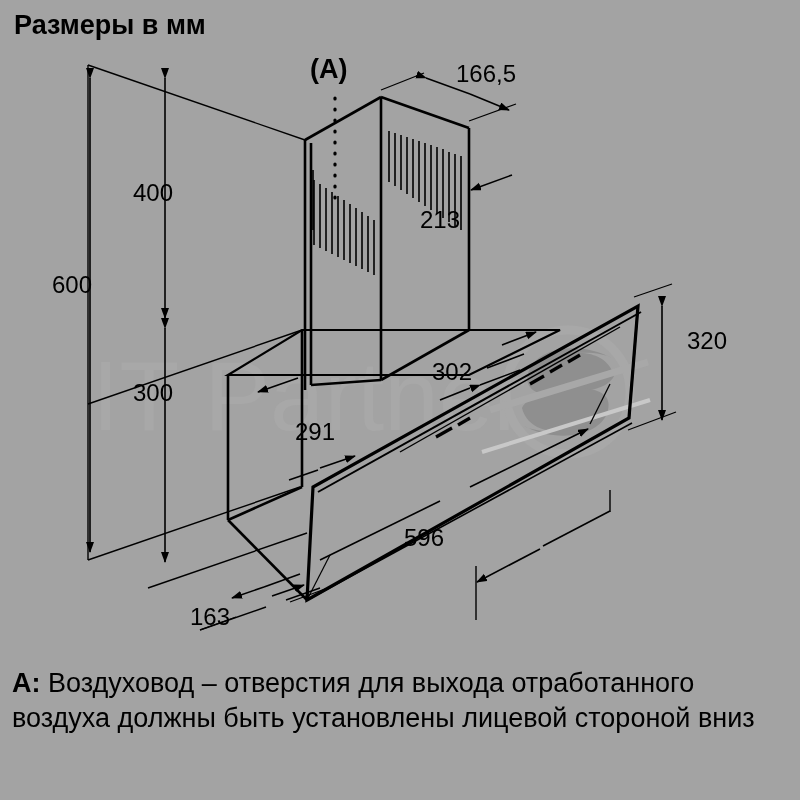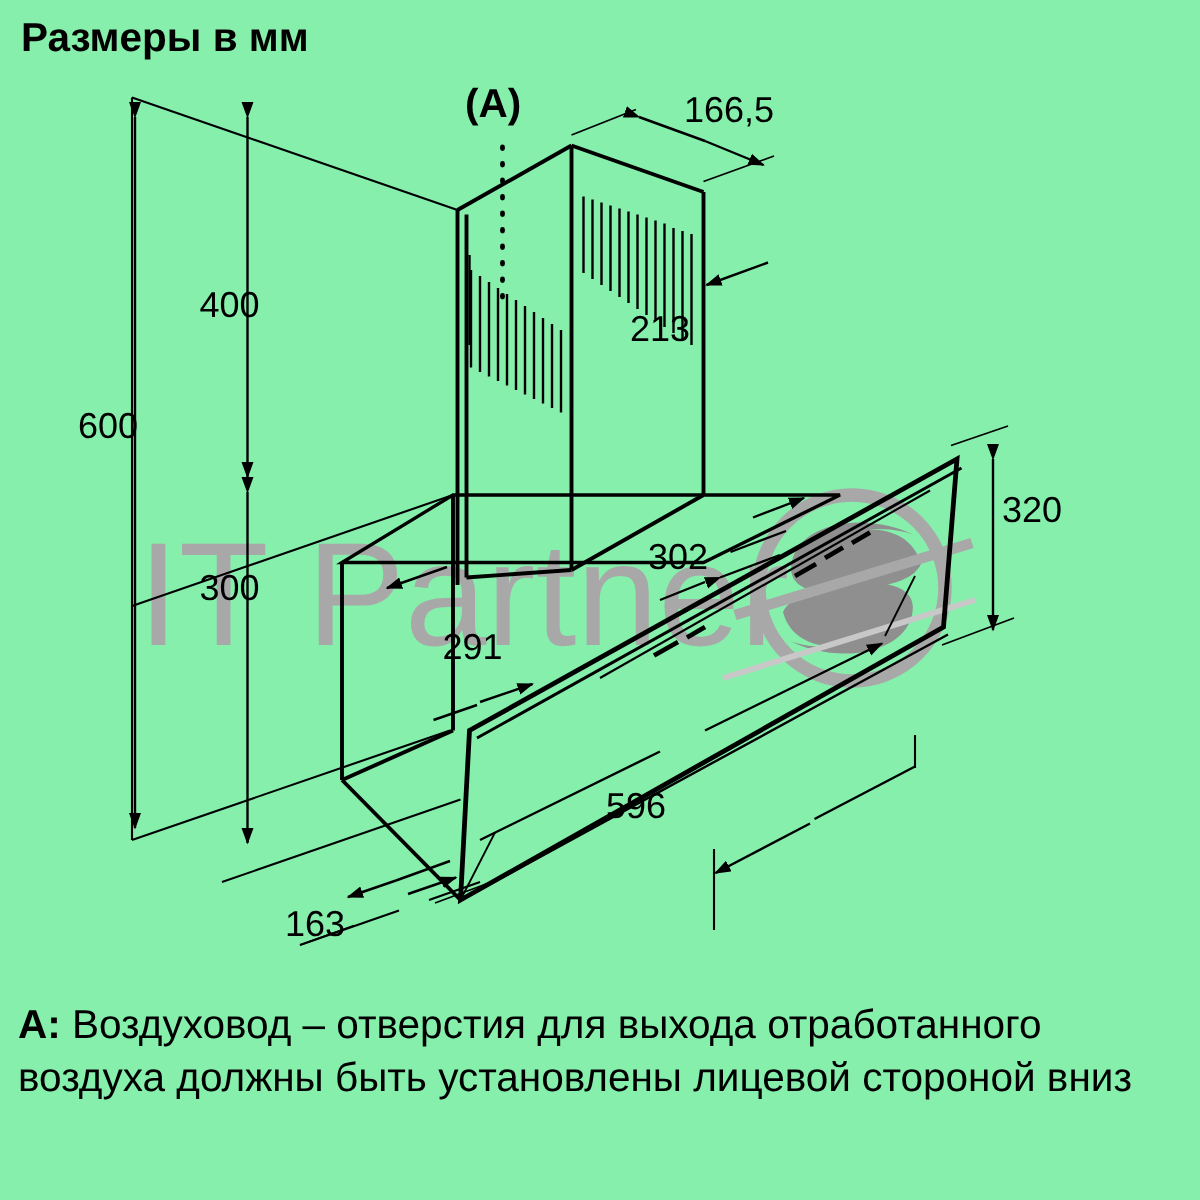--- a/index.html
+++ b/index.html
@@ -8,21 +8,21 @@
     background: #ffffff;
   }
   body {
     font-family: "Liberation Sans", sans-serif;
     color: #000000;
   }
   #page {
     position: relative;
     width: 800px;
     height: 800px;
-    background: #86efac;
+    background: #a3a3a3;
     overflow: hidden;
   }
   #title {
     position: absolute;
     left: 14px;
     top: 10px;
     font-size: 27px;
     font-weight: bold;
     letter-spacing: 0px;
     white-space: nowrap;
@@ -254,33 +254,33 @@
       <path d="M 290,602 L 325,589" stroke-width="1.2"></path>
     </g>
 
     <g stroke="#000" stroke-width="3.2" fill="none" stroke-linecap="round" stroke-dasharray="1 10">
       <path d="M 335,98 L 335,205"></path>
     </g>
   </svg>
 
   <div class="dimtext big" style="left:52px; top:271px;">600</div>
 
-  <div class="dimtext big" style="left:133px; top:190px;text-align:right;">400</div>
+  <div class="dimtext big" style="left:133px; top:179px;text-align:right;">400</div>
 
   <div class="dimtext big" style="left:133px; top:379px;">300</div>
 
   <div class="dimtext big" style="left:456px; top:60px;">166,5</div>
 
   <div class="dimtext big" style="left:400px; top:206px;margin-left:20px;">213</div>
 
   <div class="dimtext big" style="left:432px; top:358px;">302</div>
 
   <div class="dimtext big" style="left:295px; top:418px;">291</div>
 
-  <div class="dimtext big" style="left:668px; top:327px;">320</div>
+  <div class="dimtext big" style="left:687px; top:327px;">320</div>
 
   <div class="dimtext big" style="left:404px; top:524px;">596</div>
 
   <div class="dimtext big" style="left:190px; top:603px;">163</div>
 
   <div class="alabel" style="left:310px; top:54px;">(A)</div>
 
   <div id="caption">
     <span class="cap-letter">А:</span>
     <span>Воздуховод – отверстия для выхода отработанного воздуха должны быть установлены лицевой стороной вниз</span>

